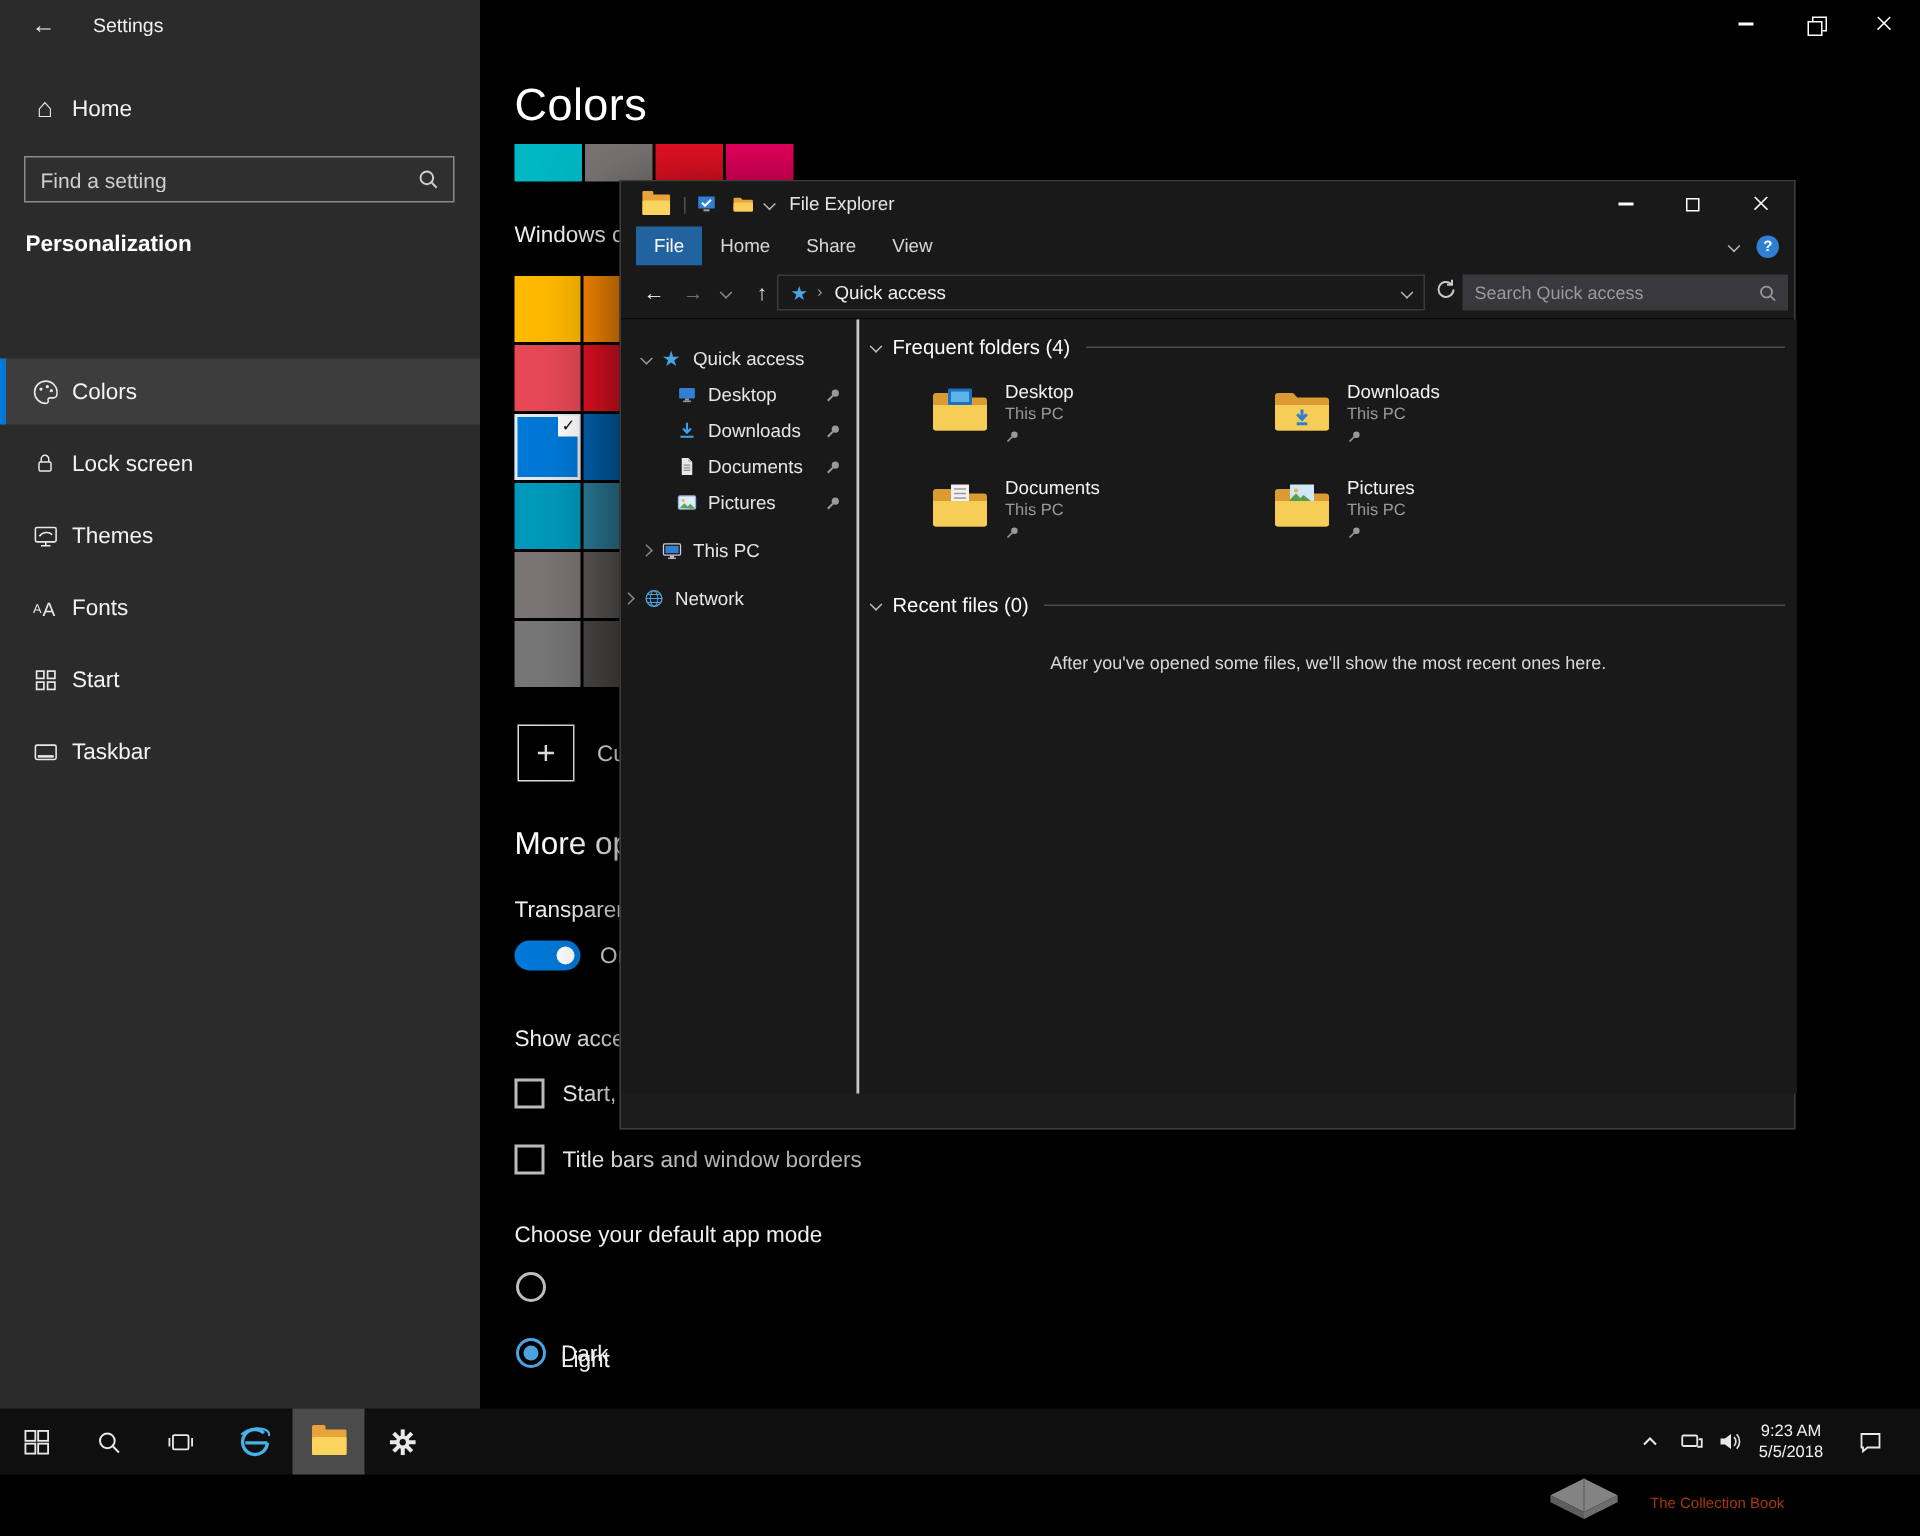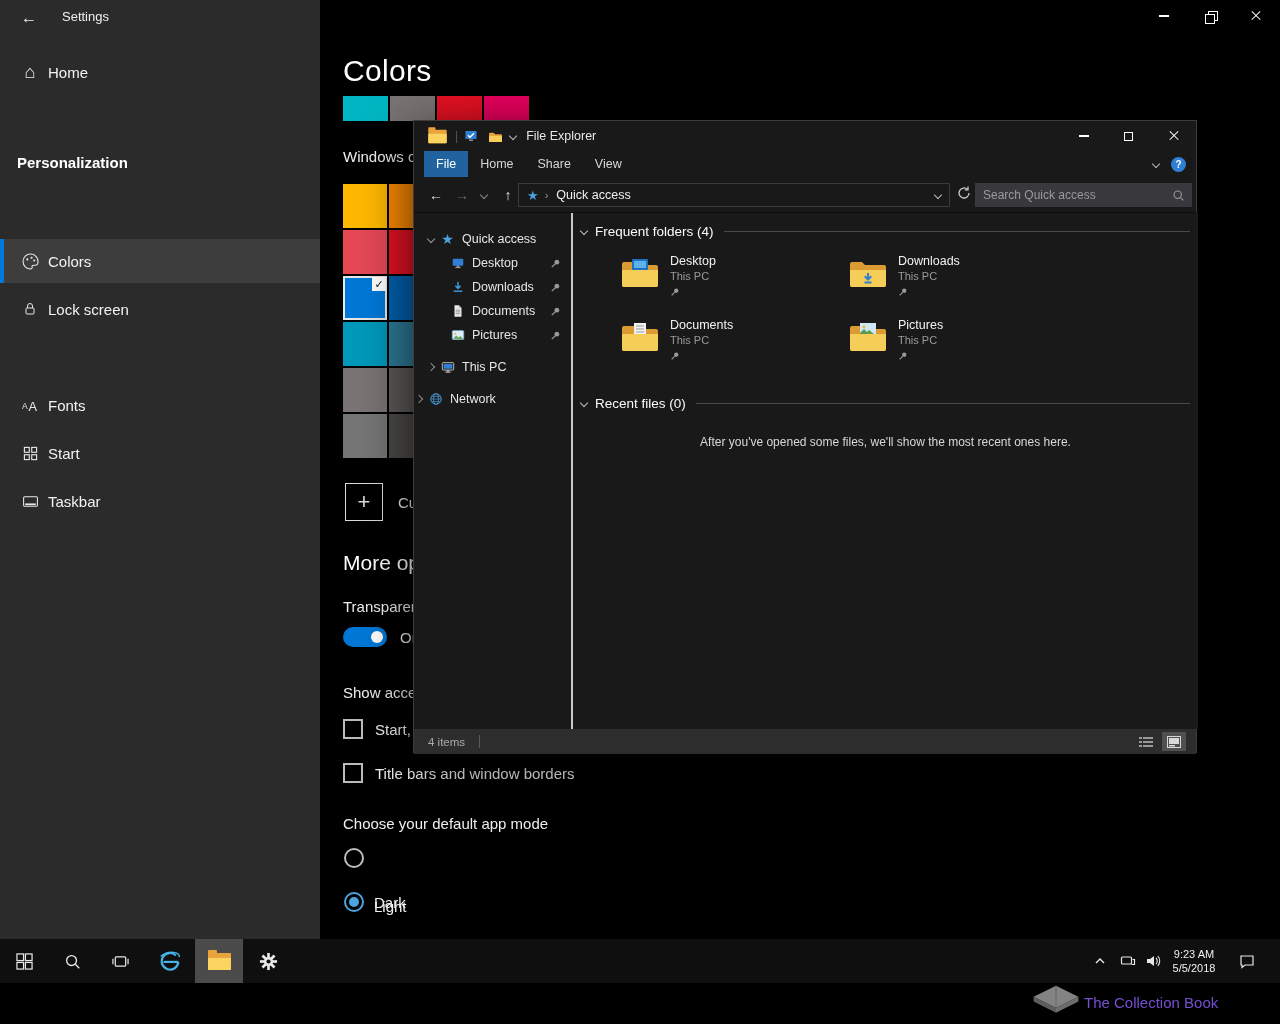--- a/index.html
+++ b/index.html
@@ -128,36 +128,43 @@
   .tb-btn.active-app { background:#4b4b4b; }
   .tb-folder { position:relative; width:23px; height:17px; }
   .tb-folder::before { content:""; position:absolute; left:0; top:-3px; width:9px; height:4px; background:#e8a33b; border-radius:1px 1px 0 0; }
   .tb-folder .bk { position:absolute; inset:0; background:#e8a33b; border-radius:1px; }
   .tb-folder .fr { position:absolute; left:0; bottom:0; width:100%; height:12px; background:#fad45e; border-radius:1px; }
   .tray-item { position:absolute; top:0; height:44px; display:flex; align-items:center; justify-content:center; }
   .clock { position:absolute; left:1163px; top:0; width:62px; height:44px; display:flex; flex-direction:column; align-items:center; justify-content:center; font-size:11px; color:#f0f0f0; line-height:14px; }
 
   
   #watermark { position:absolute; left:1028px; top:974px; z-index:40; display:flex; align-items:center; pointer-events:none; opacity:.85; }
-  .wm-text { font-size:15px; color:#8b5cf6; margin-left:0; margin-top:14px; }
+  .wm-text { font-size:10px; color:#c2410c; margin-left:16px; margin-top:14px; }
 </style>
 </head>
 <body>
 
 <div id="screen">
 
   <div id="settings-sidebar">
     <div class="back-btn"></div>
     <div class="settings-title">Settings</div>
 
     <div class="side-row" style="top:50px">
       <span class="si-icon home-glyph"></span>
       <span class="si-label">Home</span>
     </div>
 
+    <div id="settings-search">
+      <input type="text" placeholder="Find a setting" style="">
+      <svg class="mag" viewBox="0 0 16 16">
+          <circle cx="7" cy="7" r="4.5" fill="none" stroke="currentColor" stroke-width="1.4"></circle>
+          <path d="M10.5 10.5L14 14" stroke="currentColor" stroke-width="1.4"></path>
+        </svg>
+    </div>
 
     <div class="section-title">Personalization</div>
 
 
     <div class="side-row selected" style="top:239px">
       <span class="si-icon">
         <svg viewBox="0 0 16 16" width="17" height="17">
             <path d="M8 1a7 7 0 1 0 0 14c1.2 0 1.8-.8 1.5-1.8-.3-1 .2-1.7 1.3-1.7H13a2.4 2.4 0 0 0 2-2.5A7 7 0 0 0 8 1Z" fill="none" stroke="#e8e8e8"></path>
             <circle cx="5" cy="6" r="1" fill="#e8e8e8"></circle>
             <circle cx="9" cy="4.5" r="1" fill="#e8e8e8"></circle>
@@ -170,20 +177,30 @@
     <div class="side-row" style="top:287px">
       <span class="si-icon">
         <svg viewBox="0 0 16 16" width="16" height="16">
             <rect x="4" y="7" width="8" height="6" rx="1" fill="none" stroke="#e8e8e8"></rect>
             <path d="M5.5 7V5a2.5 2.5 0 0 1 5 0v2" fill="none" stroke="#e8e8e8"></path>
           </svg>
       </span>
       <span class="si-label">Lock screen</span>
     </div>
 
+    <div class="side-row" style="top:335px">
+      <span class="si-icon">
+        <svg viewBox="0 0 16 16" width="17" height="17">
+            <rect x="1.5" y="2.5" width="13" height="9" rx="1" fill="none" stroke="#e8e8e8"></rect>
+            <path d="M5 14h6M8 11.5V14" stroke="#e8e8e8"></path>
+            <path d="M4 8c2-3 6-3 8-1" fill="none" stroke="#e8e8e8"></path>
+          </svg>
+      </span>
+      <span class="si-label">Themes</span>
+    </div>
 
     <div class="side-row" style="top:383px">
       <span class="si-icon">
         <svg viewBox="0 0 16 16" width="17" height="17">
             <text x="0" y="11" font-size="8" fill="#e8e8e8" font-family="Liberation Sans,sans-serif">A</text>
             <text x="6" y="13" font-size="12" fill="#e8e8e8" font-family="Liberation Sans,sans-serif">A</text>
           </svg>
       </span>
       <span class="si-label">Fonts</span>
     </div>
@@ -547,45 +564,20 @@
 
       <div class="sec-head" style="left:8px;top:180px;width:609px">
         <span class="chev down" style="border-color:#c0c0c0"></span>
         <span class="sec-title nw">Recent files (0)</span>
         <span class="sec-rule" style="flex:1"></span>
       </div>
 
       <div class="empty-msg">After you've opened some files, we'll show the most recent ones here.</div>
     </div>
 
-    <div class="fe-status">
-      <span class="status-count nw">4 items</span>
-      <span class="status-sep"></span>
-      <div class="view-btns">
-        <span class="view-btn">
-          <svg viewBox="0 0 14 12" width="14" height="12">
-              <g fill="#9a9a9a">
-                <rect x="0" y="1" width="3" height="2"></rect>
-                <rect x="4" y="1" width="10" height="2"></rect>
-                <rect x="0" y="5" width="3" height="2"></rect>
-                <rect x="4" y="5" width="10" height="2"></rect>
-                <rect x="0" y="9" width="3" height="2"></rect>
-                <rect x="4" y="9" width="10" height="2"></rect>
-              </g>
-            </svg>
-        </span>
-        <span class="view-btn active">
-          <svg viewBox="0 0 14 12" width="14" height="12">
-              <rect x="0.5" y="0.5" width="13" height="11" fill="none" stroke="#d8d8d8"></rect>
-              <rect x="2" y="2" width="10" height="6" fill="#d8d8d8"></rect>
-              <rect x="2" y="9" width="6" height="1.5" fill="#d8d8d8"></rect>
-            </svg>
-        </span>
-      </div>
-    </div>
   </div>
 
   <div id="taskbar">
     <div class="tb-btn" style="left:0">
       <svg viewBox="0 0 18 18" width="17" height="17">
           <g fill="none" stroke="#e8e8e8" stroke-width="1.3">
             <rect x="1" y="1" width="7" height="7"></rect>
             <rect x="10" y="1" width="7" height="7"></rect>
             <rect x="1" y="10" width="7" height="7"></rect>
             <rect x="10" y="10" width="7" height="7"></rect>

